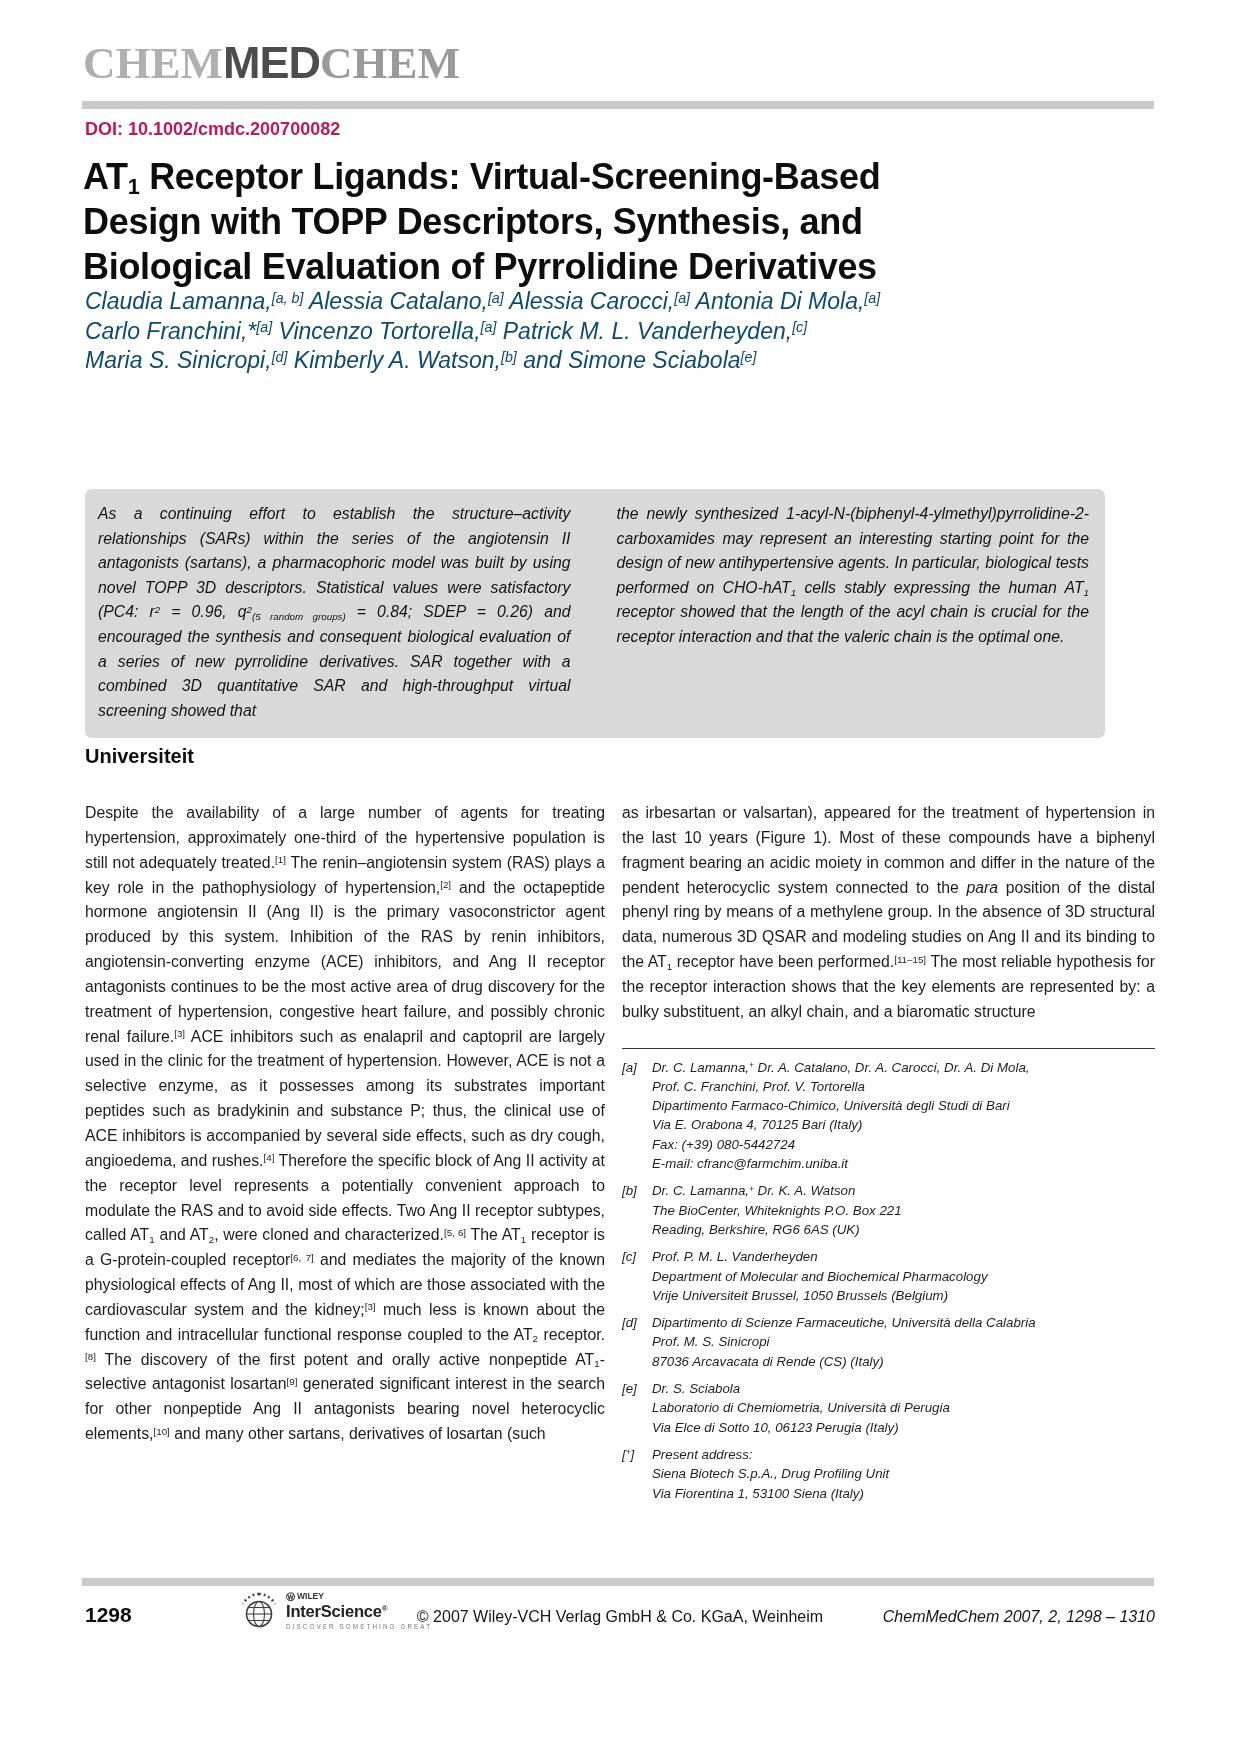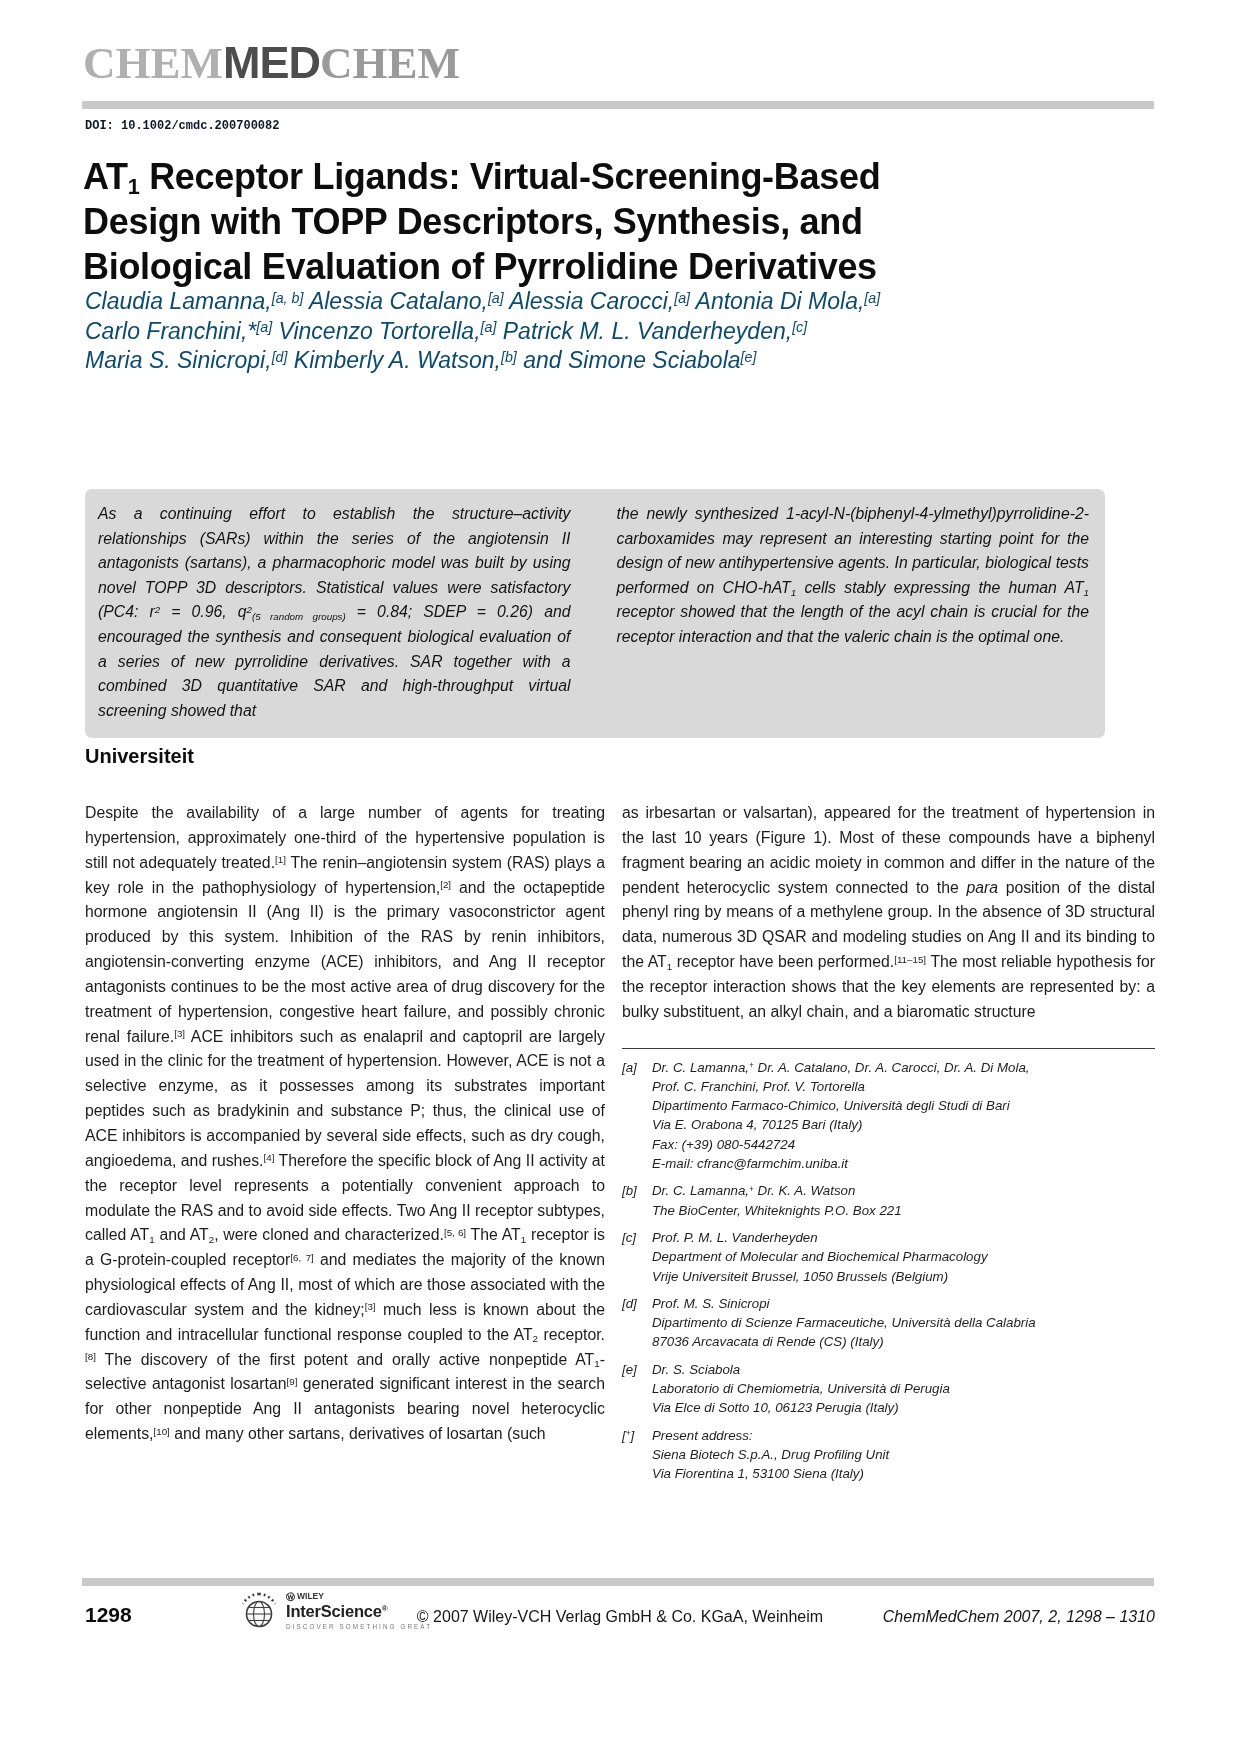--- a/index.html
+++ b/index.html
@@ -12,21 +12,21 @@
     position:relative;width:1240px;height:1755px;background:#fff;overflow:hidden;
     font-family:"Liberation Sans",sans-serif;color:var(--text);
   }
   
   .logo{position:absolute;left:83px;top:40px;font-family:"Liberation Serif",serif;
         font-size:45px;font-weight:700;letter-spacing:0px;line-height:1;}
   .logo .chem1{color:var(--logo-chem1);}
   .logo .med{font-family:"Liberation Sans",sans-serif;color:var(--logo-med);letter-spacing:-1px;}
   .logo .chem2{color:var(--logo-chem2);}
   .header-bar{position:absolute;left:82px;top:101px;width:1072px;height:8px;background:var(--bar-gray);}
-  .doi{position:absolute;left:85px;top:119px;font-size:12px;font-weight:700;color:#0f172a;font-family:Liberation Mono, monospace;}
+  .doi{position:absolute;left:85px;top:119px;font-size:18px;font-weight:700;color:#be185d;}
   
   .title{position:absolute;left:83px;top:154px;width:1020px;font-size:36px;font-weight:700;
          line-height:45px;color:#0d0d0d;letter-spacing:-0.3px;}
   .title .t-sub{font-size:0.6em;top:0.22em;}
   .authors{position:absolute;left:85px;top:287px;width:1020px;font-size:23px;line-height:29.5px;color:#0c4a6e;font-style:italic;}
   
   .abstract{position:absolute;left:85px;top:489px;width:1020px;min-height:224px;
             background:var(--abstract-bg);display:flex;gap:46px;padding:13px 16px 15px 13px;
             font-style:italic;font-size:15.8px;line-height:24.6px;color:#141414;text-align:justify;border-radius:7px;}
   .abstract .col{flex:1 1 0;}
@@ -105,37 +105,38 @@
               <div>Fax: (+39) 080-5442724</div>
               <div>E-mail: cfranc@farmchim.uniba.it</div>
             </div>
   </div>
 
   <div class="affil-item">
     <span class="affil-label">[b]</span>
     <div class="affil-lines">
               <div>Dr. C. Lamanna,<span class="t-sup">+</span> Dr. K. A. Watson</div>
               <div>The BioCenter, Whiteknights P.O. Box 221</div>
+              <div>Reading, Berkshire, RG6 6AS (UK)</div>
             </div>
   </div>
 
   <div class="affil-item">
     <span class="affil-label">[c]</span>
     <div class="affil-lines">
               <div>Prof. P. M. L. Vanderheyden</div>
               <div>Department of Molecular and Biochemical Pharmacology</div>
               <div>Vrije Universiteit Brussel, 1050 Brussels (Belgium)</div>
             </div>
   </div>
 
   <div class="affil-item">
     <span class="affil-label">[d]</span>
     <div class="affil-lines">
+              <div>Dipartimento di Scienze Farmaceutiche, Università della Calabria</div>
               <div>Prof. M. S. Sinicropi</div>
-              <div>Dipartimento di Scienze Farmaceutiche, Università della Calabria</div>
               <div>87036 Arcavacata di Rende (CS) (Italy)</div>
             </div>
   </div>
 
   <div class="affil-item">
     <span class="affil-label">[e]</span>
     <div class="affil-lines">
               <div>Dr. S. Sciabola</div>
               <div>Laboratorio di Chemiometria, Università di Perugia</div>
               <div>Via Elce di Sotto 10, 06123 Perugia (Italy)</div>

